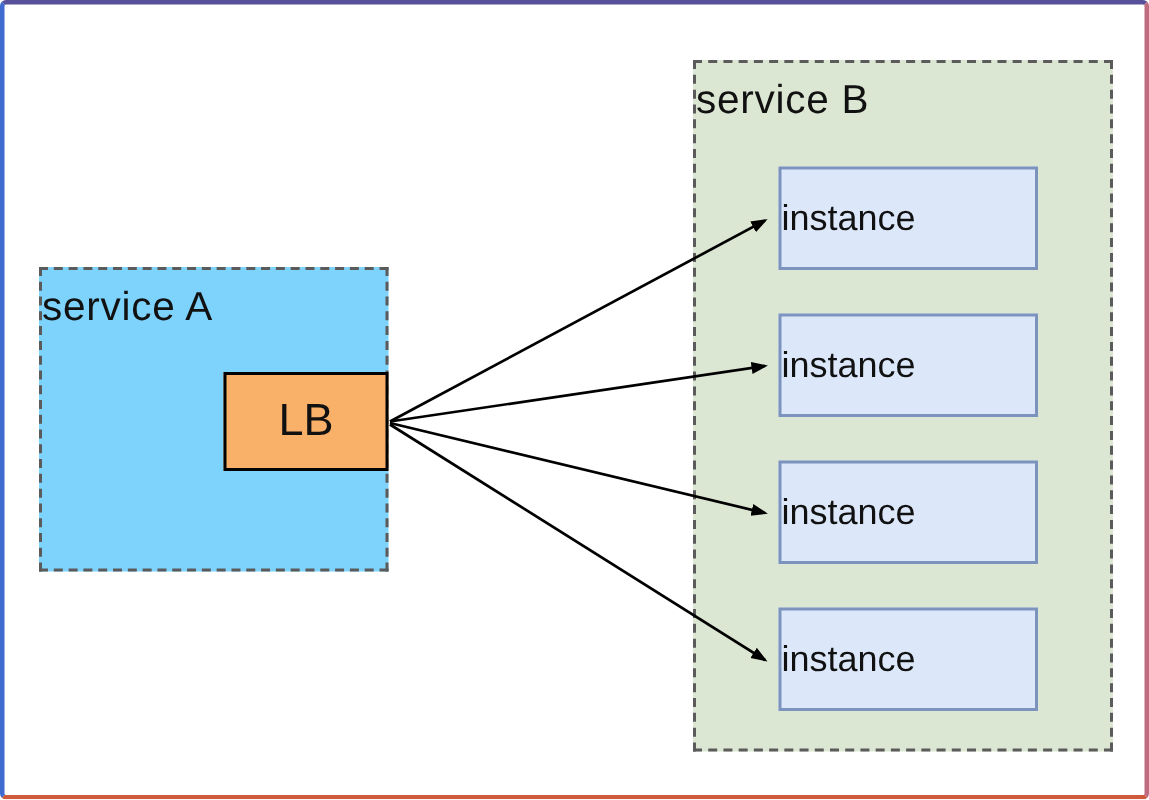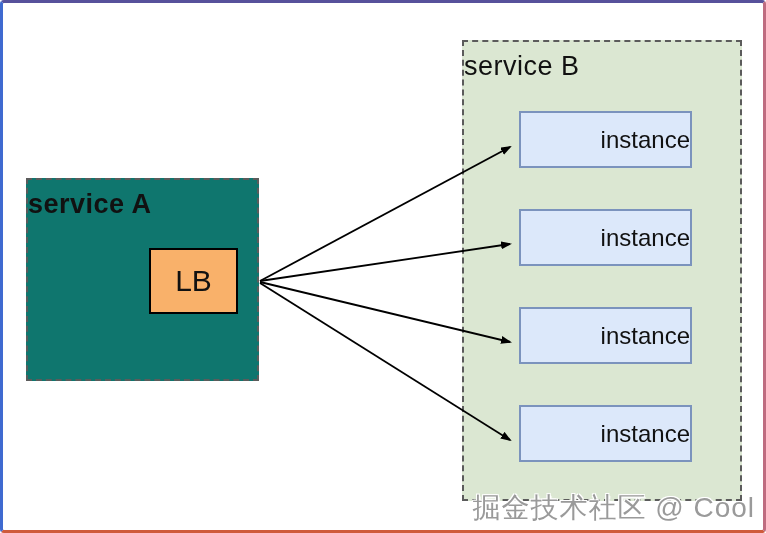--- a/index.html
+++ b/index.html
@@ -32,41 +32,41 @@
   .group-title {
     display: block;
     padding-top: 9px;
     font-size: 27px;
     color: #111111;
     letter-spacing: 0.5px;
   }
   .lb-box {
     position: absolute;
     left: 146px; top: 245px;
-    width: 89px; height: 66px;
+    width: 110px; height: 66px;
     box-sizing: border-box;
     background: #f9b16a;
     border: 2px solid #000000;
     display: flex;
     align-items: center;
     justify-content: center;
     font-size: 30px;
     color: #111111;
     z-index: 2;
   }
   .instance-box {
     position: absolute;
     left: 516px;
-    width: 173px; height: 57px;
+    width: 173px; height: 69px;
     box-sizing: border-box;
     background: #dce8fa;
     border: 2px solid #7b93bd;
     display: flex;
     align-items: center;
-    justify-content: flex-end;
+    justify-content: flex-start;
     font-size: 24px;
     color: #111111;
     z-index: 2;
   }
   .inst-0 { top: 108px; }
   .inst-1 { top: 206px; }
   .inst-2 { top: 304px; }
   .inst-3 { top: 402px; }
   .arrows-svg {
     position: absolute;
@@ -90,21 +90,21 @@
       -1px  1px 0 #ffffff,
        1px  1px 0 #ffffff,
        2px  2px 1px rgba(255,255,255,0.9);
   }
 </style>
 </head>
 <body>
 
 <div class="frame">
 
-  <div class="group-box group-a" style="background: #0f766e; font-weight: bold;">
+  <div class="group-box group-a" style="background: #7dd3fc;">
     <span class="group-title">service A</span>
   </div>
 
   <div class="lb-box" style="background: rgb(249, 177, 106);">
     <span>LB</span>
   </div>
 
   <div class="group-box group-b" style="background: rgb(219, 231, 210);">
     <span class="group-title">service B</span>
   </div>
@@ -127,15 +127,14 @@
       <marker id="arrowhead" markerWidth="12" markerHeight="10" refX="9" refY="4" orient="auto" markerUnits="userSpaceOnUse">
         <path d="M0,0 L11,4 L0,8 Z" fill="#000000"></path>
       </marker>
     </defs>
     <line x1="257" y1="278" x2="507" y2="144" stroke="#000000" stroke-width="1.8" marker-end="url(#arrowhead)"></line>
     <line x1="257" y1="278" x2="507" y2="241" stroke="#000000" stroke-width="1.8" marker-end="url(#arrowhead)"></line>
     <line x1="257" y1="279" x2="507" y2="339" stroke="#000000" stroke-width="1.8" marker-end="url(#arrowhead)"></line>
     <line x1="257" y1="280" x2="507" y2="437" stroke="#000000" stroke-width="1.8" marker-end="url(#arrowhead)"></line>
   </svg>
 
-  <div class="watermark">掘金技术社区 @ Cool</div>
 
 </div>
 
 </body></html>

